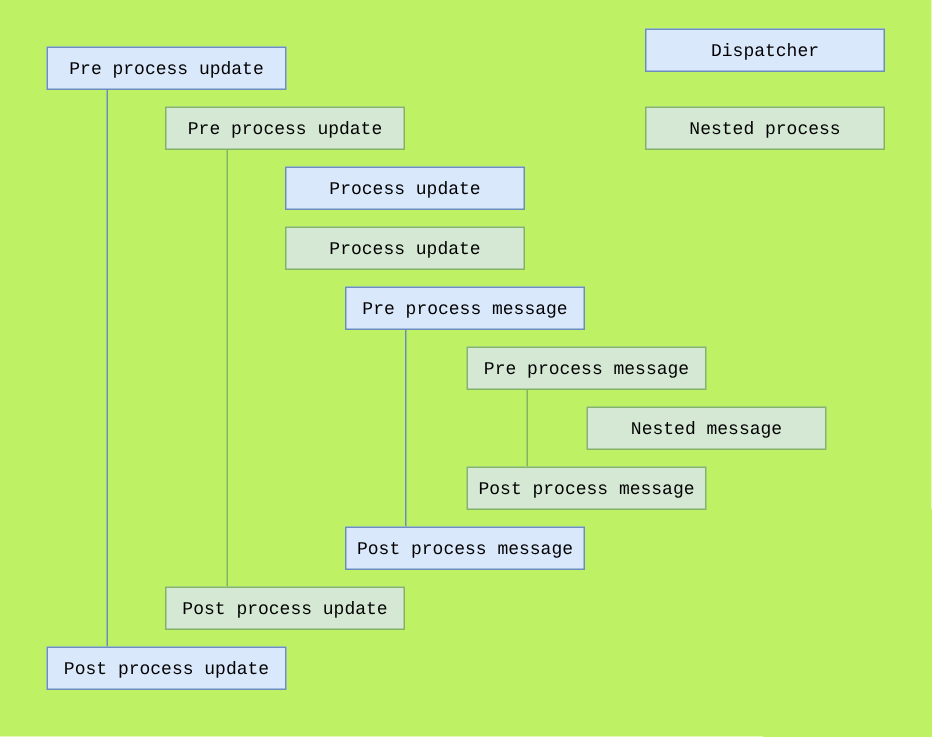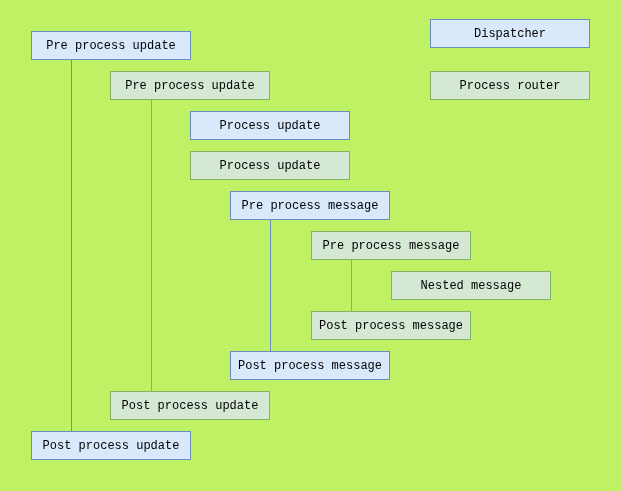--- a/index.html
+++ b/index.html
@@ -44,21 +44,21 @@
 <body>
 
 <div class="canvas">
     <div class="connector blue" style="left: 71px; top: 60px; height: 371px;"></div>
     <div class="connector green" style="left: 151px; top: 100px; height: 291px;"></div>
     <div class="connector blue" style="left: 270px; top: 220px; height: 131px;"></div>
     <div class="connector green" style="left: 351px; top: 260px; height: 51px;"></div>
     <div class="node blue" style="left: 31px; top: 31px;">Pre process update</div>
     <div class="node blue" style="left: 430px; top: 19px;">Dispatcher</div>
     <div class="node green" style="left: 110px; top: 71px;">Pre process update</div>
-    <div class="node green" style="left: 430px; top: 71px;">Process router</div>
+    <div class="node green" style="left: 430px; top: 71px;">Nested process</div>
     <div class="node blue" style="left: 190px; top: 111px;">Process update</div>
     <div class="node green" style="left: 190px; top: 151px;">Process update</div>
     <div class="node blue" style="left: 230px; top: 191px;">Pre process message</div>
     <div class="node green" style="left: 311px; top: 231px;">Pre process message</div>
     <div class="node green" style="left: 391px; top: 271px;">Nested message</div>
     <div class="node green" style="left: 311px; top: 311px;">Post process message</div>
     <div class="node blue" style="left: 230px; top: 351px;">Post process message</div>
     <div class="node green" style="left: 110px; top: 391px;">Post process update</div>
     <div class="node blue" style="left: 31px; top: 431px;">Post process update</div>
   </div>

